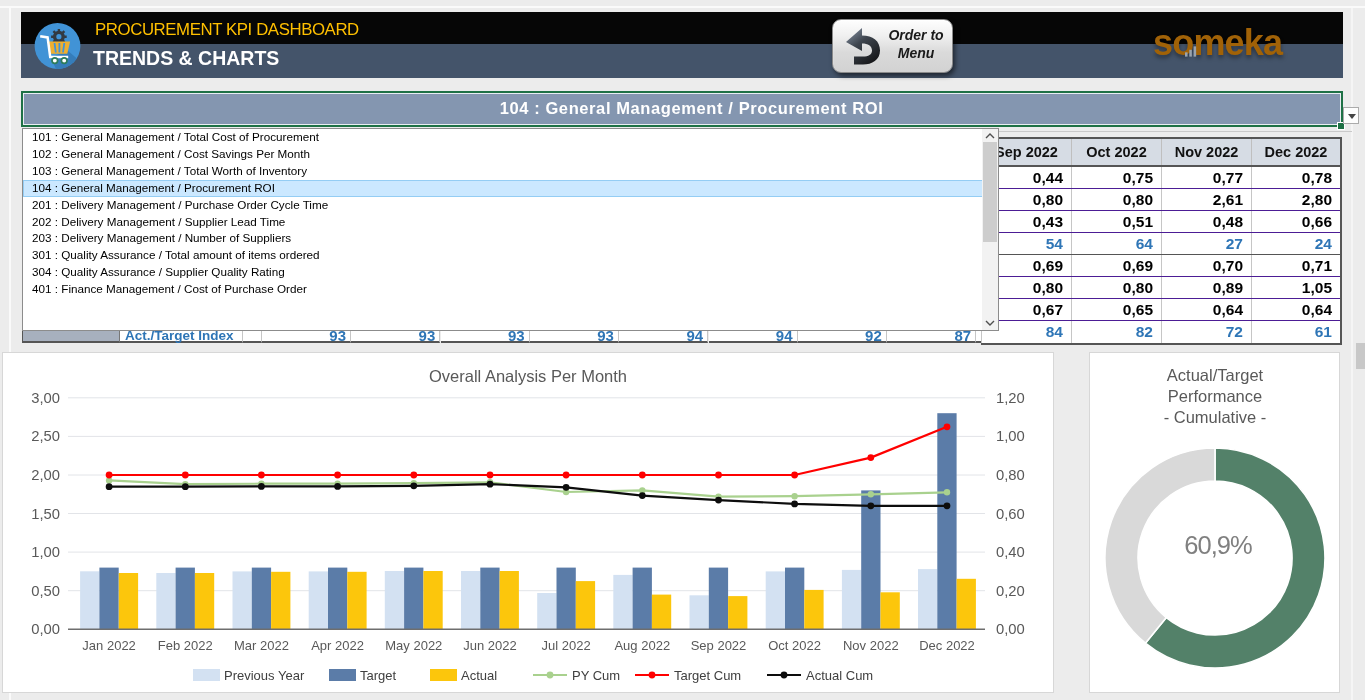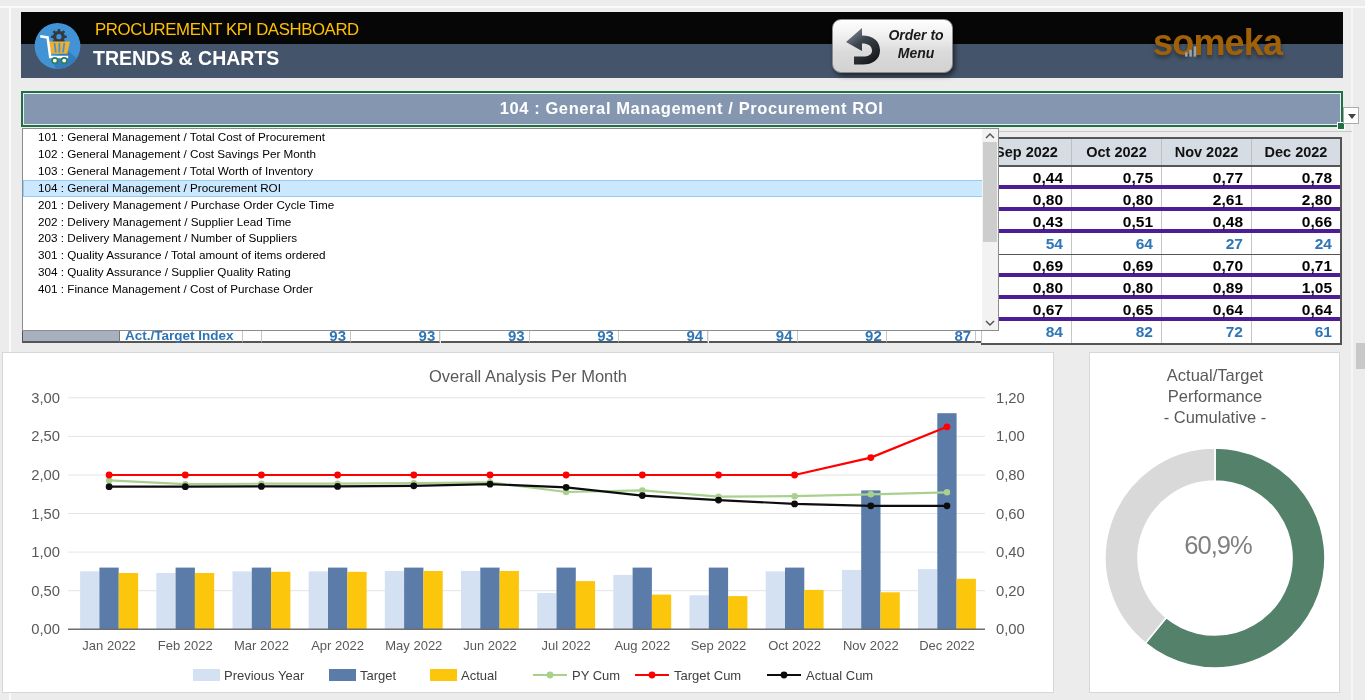--- a/index.html
+++ b/index.html
@@ -39,40 +39,40 @@
 .ddbtn:after { content:""; position:absolute; left:4px; top:6px; border:4px solid transparent; border-top:5px solid #444; }
 
 
 .rowline { position:absolute; left:999px; top:131px; width:353px; height:1px; background:#C9C9C9; }
 
 
 .tbl { position:absolute; border:2px solid #555; border-left:none; background:#fff; }
 .trh { display:flex; height:28px; background:#D6DCE4; border-bottom:2px solid #555; }
 .th { font-weight:bold; font-size:14.5px; color:#111; text-align:center; line-height:27px;
    border-left:1px solid #BFBFBF; }
-.tr { display:flex; height:22px; border-bottom:4px solid #4c1d95; }
+.tr { display:flex; height:22px; border-bottom:1px solid #4c1d95; }
 .tr:last-child { border-bottom:none; }
 .rsep { border-bottom:1.6px solid #555; }
 .td { font-size:15.5px; font-weight:bold; text-align:right; padding-right:8px; line-height:21.5px; border-left:1px solid #C6C6C6; }
 .k { color:#000; } .b { color:#2E75B6; }
 
 
 .strip { position:absolute; left:0; top:321px; height:22px; }
 .strip > div { position:absolute; top:0; height:22px; border-bottom:2px solid #555; }
 .scell { background:#A7B0BE; border-left:1px solid #555; border-right:1px solid #777; }
 .scell2 { background:#fff; border-right:1px solid #C6C6C6; }
 .slab { background:#fff; color:#2E75B6; font-weight:bold; font-size:13.5px; line-height:14px; padding-top:8px;
   padding-left:5px; border-right:1px solid #C6C6C6; }
 .snum { background:#fff; color:#2E75B6; font-size:15px; font-weight:bold; text-align:right; line-height:15px; padding-top:7px;
   padding-right:4px; border-right:1px solid #C6C6C6; }
 
 
 .ddlist { position:absolute; left:22px; top:128px; width:977px; height:203px; background:#fff;
   border:1px solid #8C8C8C; z-index:40; }
-.ddi { height:16.92px; font-size:11.7px; color:#000; padding-left:15px; line-height:16.9px; white-space:nowrap; }
+.ddi { height:16.92px; font-size:11.7px; color:#000; padding-left:9px; line-height:16.9px; white-space:nowrap; }
 .ddi.sel { background:#CBE8FF; box-shadow:inset 0 0 0 1px #94CDF4; }
 .ddsb { position:absolute; right:0; top:0; width:16px; height:201px; background:#F2F2F2; }
 .ddthumb { position:absolute; left:1px; top:13px; width:14px; height:100px; background:#CDCDCD; }
 </style></head>
 <body>
 <div class="hline"></div>
 <div class="vline"></div>
 <div class="vline2"></div>
 <div class="sbthumb"></div>
 

